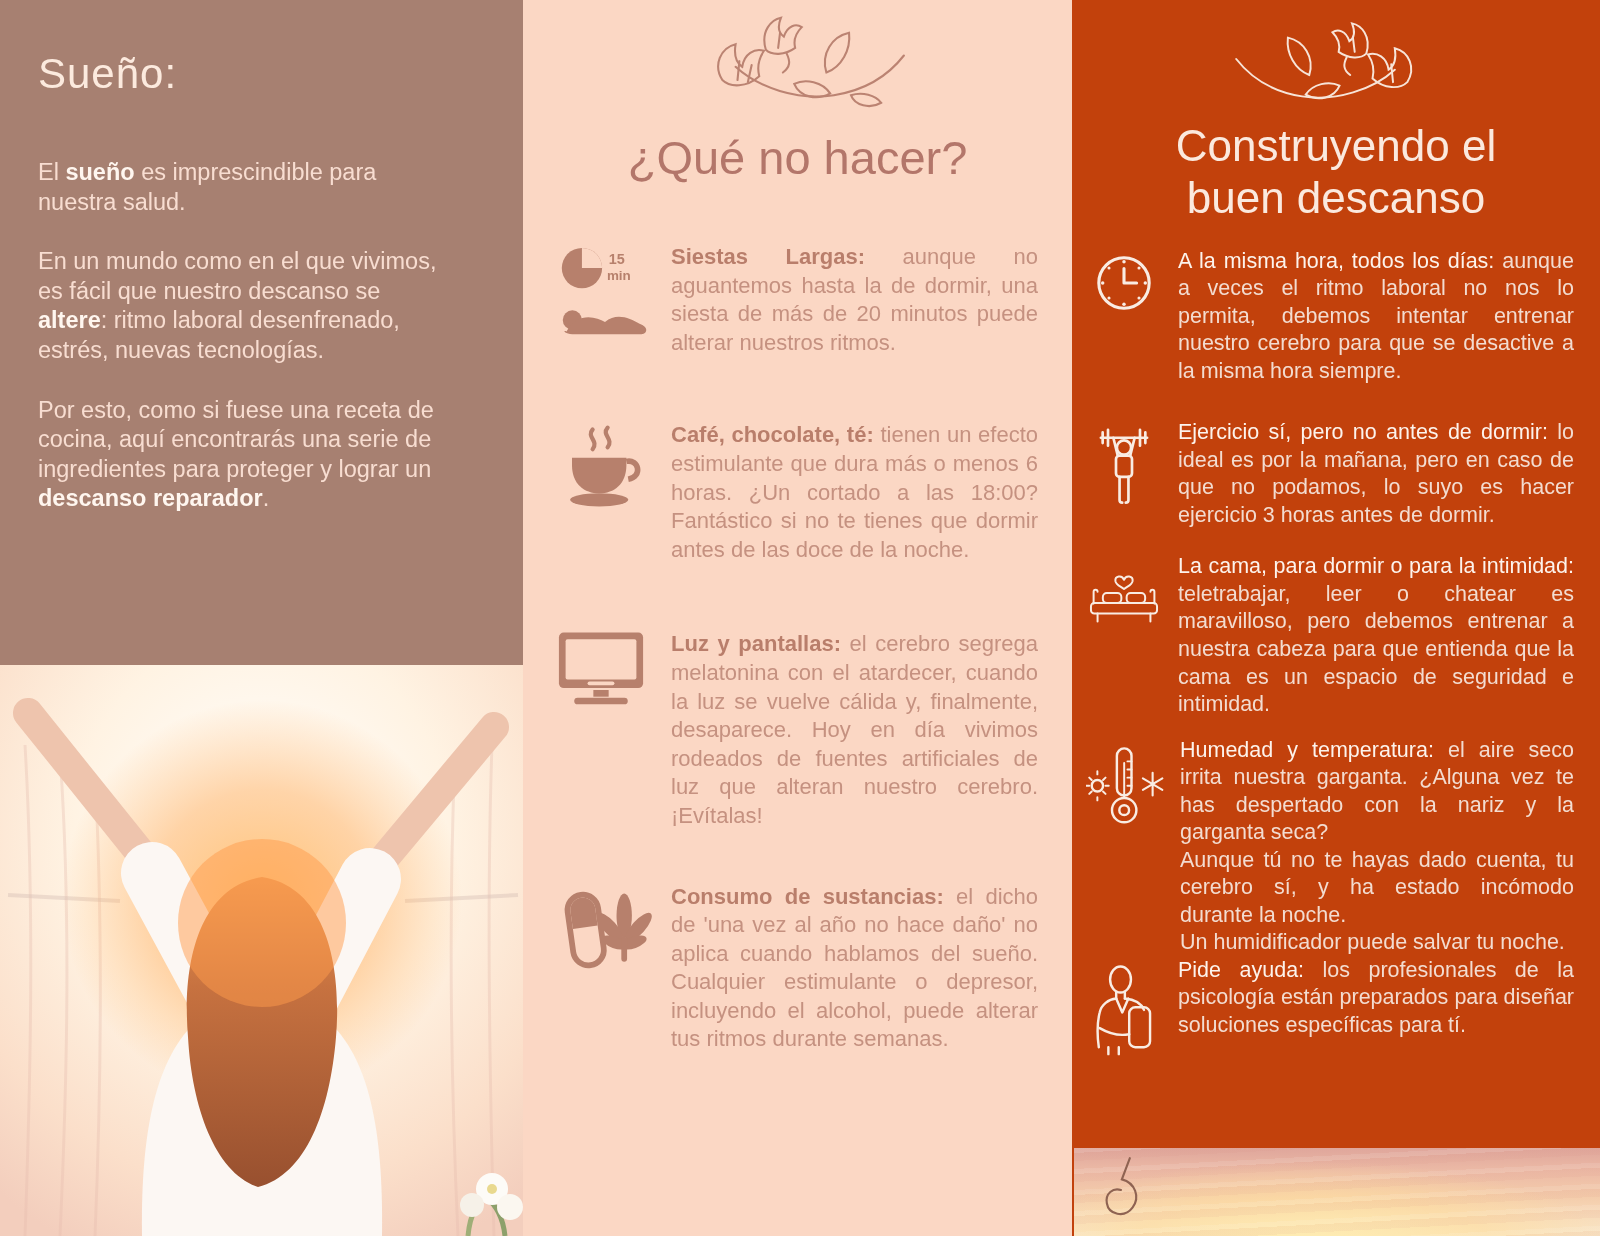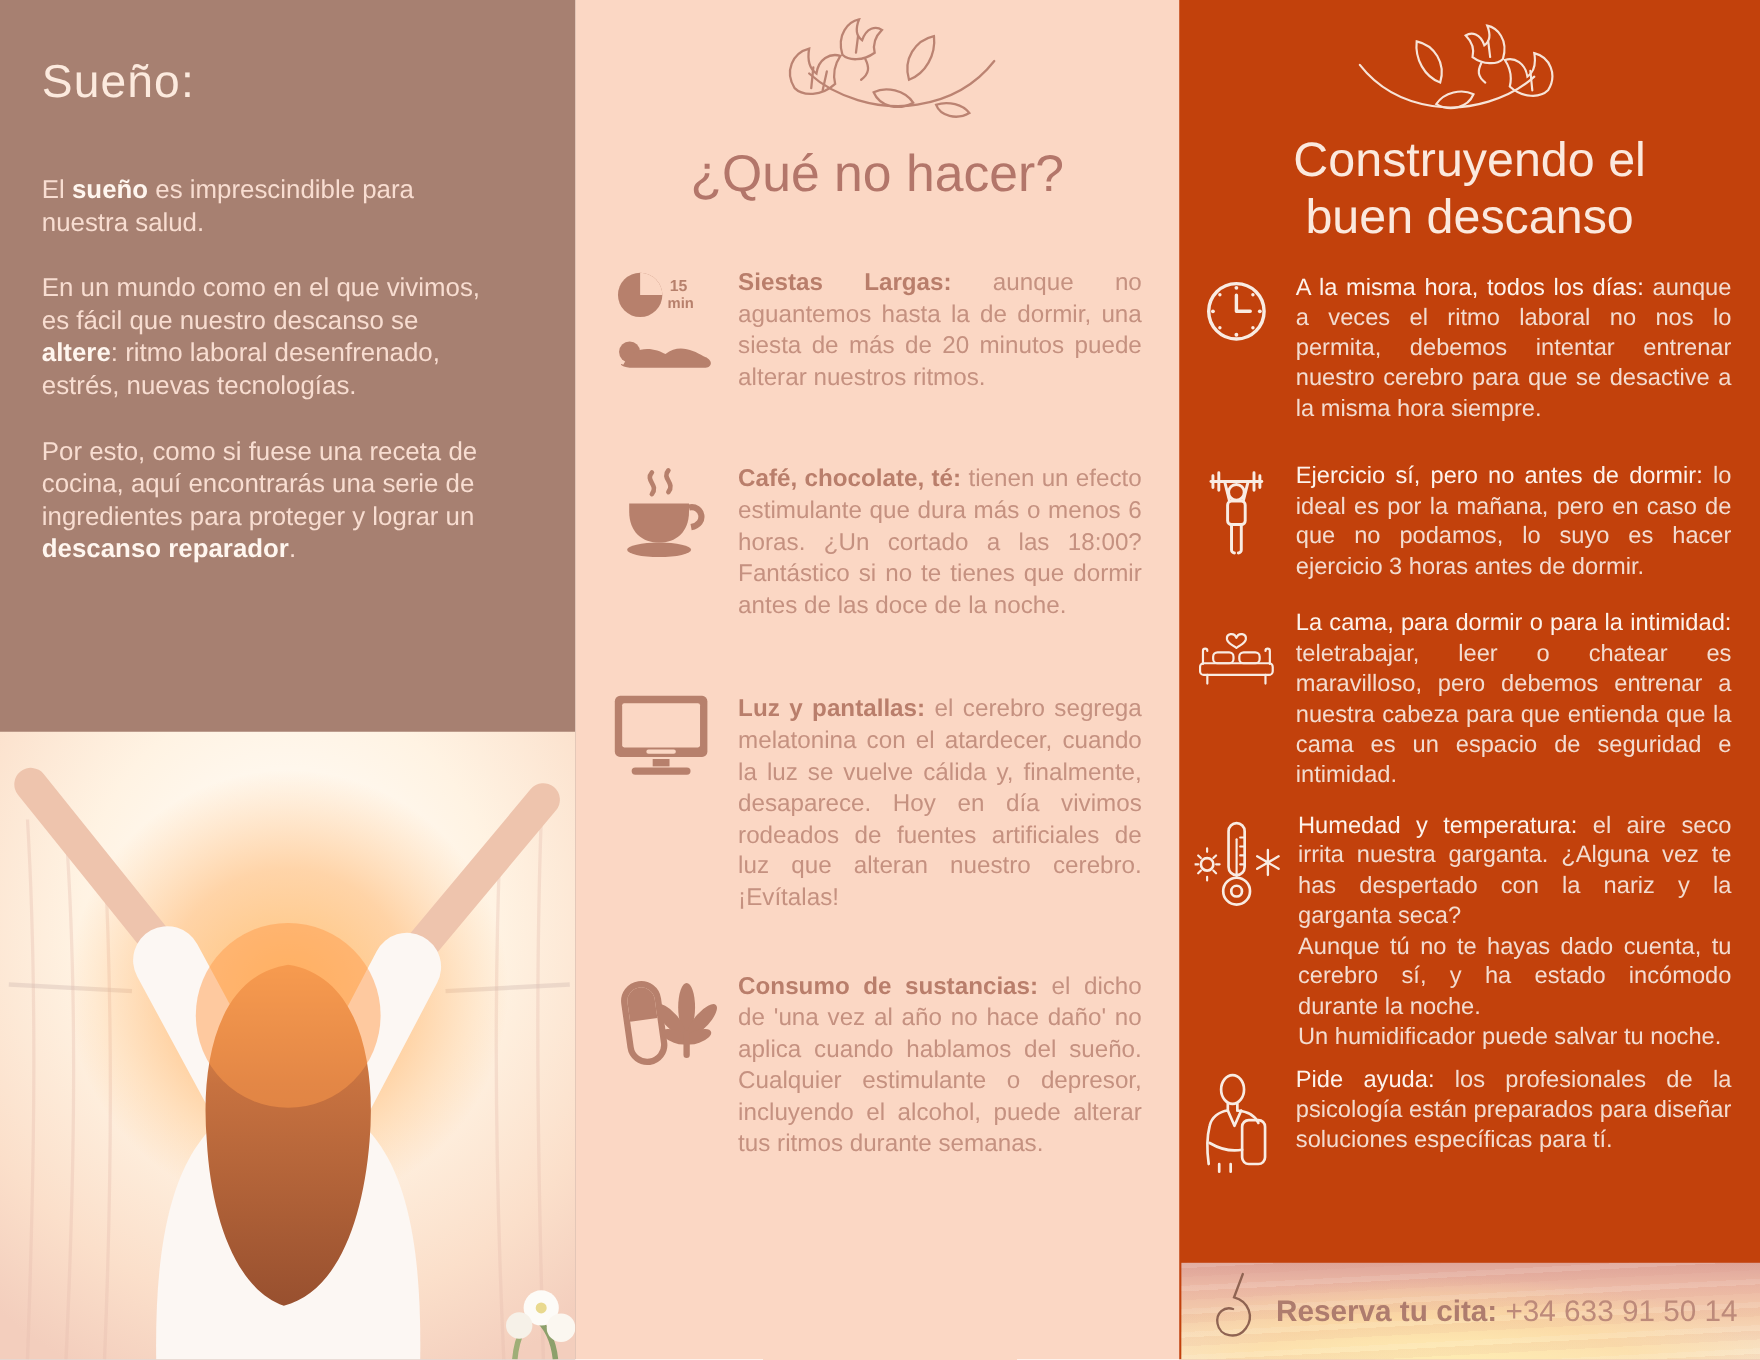--- a/index.html
+++ b/index.html
@@ -32,21 +32,21 @@
   
   .panel-right { position:relative; width:528px; height:1236px; background:#c2410c; flex:0 0 auto; }
   .pr-flower { display:flex; justify-content:center; margin-top:18px; }
   .pr-title { margin-top:4px; text-align:center; font-size:44px; line-height:1.18; font-weight:400; color:#fbe9de; }
   .pr-title span { display:block; }
   .r-sections { padding:0 26px 0 14px; }
   .r-sec { display:flex; gap:16px; }
   .r-sec .icon-box { flex:0 0 76px; display:flex; justify-content:center; align-items:flex-start; padding-top:4px; }
   .r-sec .sec-text { flex:1; font-size:21.5px; line-height:1.28; color:#f3dcd0; text-align:justify; white-space:pre-line; }
   .r-sec .sec-text strong { color:#fdf3ec; font-weight:400; }
-  .r1 { margin-top:24px; } .r2 { margin-top:34px; } .r3 { margin-top:24px; } .r4 { margin-top:18px; } .r5 { margin-top:11px; }
+  .r1 { margin-top:24px; } .r2 { margin-top:34px; } .r3 { margin-top:24px; } .r4 { margin-top:18px; } .r5 { margin-top:0; }
 
   
   .booking-strip {
     position:absolute; left:2px; right:0; bottom:0; height:88px;
     display:flex; align-items:center;
     background:
       radial-gradient(95% 170% at 45% 120%, rgba(255,240,178,.95) 0%, rgba(255,223,158,.55) 38%, rgba(255,223,158,0) 62%),
       linear-gradient(180deg, #dfa69b 0%, #ecbaa6 26%, #f4ccab 55%, #f8ddbc 80%, #f9e5c7 100%);
   }
   .booking-strip::before {
@@ -327,17 +327,16 @@
         <p class="sec-text"><strong>Pide ayuda:</strong> <span>los profesionales de la psicología están preparados para diseñar soluciones específicas para tí.</span></p>
       </div>
     </div>
 
     <div class="booking-strip">
       <div class="brand-logo">
         <svg width="46" height="72" viewBox="0 0 52 80" fill="none" stroke="#8f6352" stroke-width="2.4" stroke-linecap="round">
           <path d="M36 4 L27 28 C42 32 48 48 39 60 C30 72 12 68 10 55 C8 44 17 37 26 40"></path>
         </svg>
       </div>
-      <div class="booking-text"><strong>Reserva tu cita:</strong> <span>+34 633 91 50 14</span></div>
     </div>
   </section>
 
 </div>
 
 </body></html>

